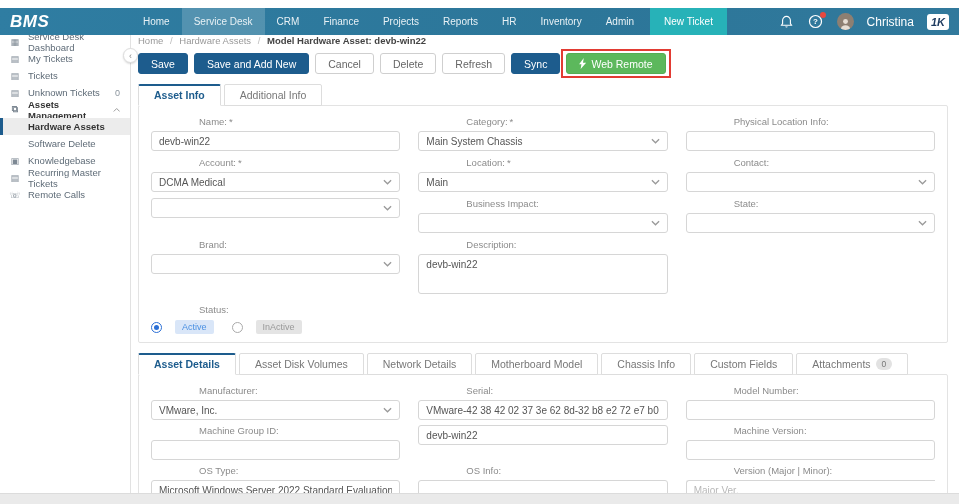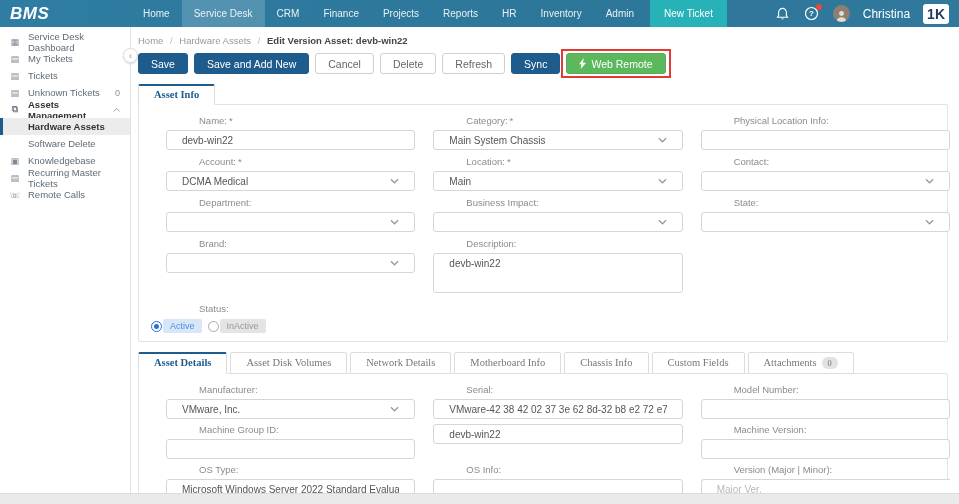--- a/index.html
+++ b/index.html
@@ -1,33 +1,33 @@
 <!DOCTYPE html>
 <html><head>
 <meta charset="utf-8">
 <style>
   * { margin:0; padding:0; box-sizing:border-box; }
   html,body { width:959px; height:504px; overflow:hidden; }
   body { font-family:"Liberation Sans", sans-serif; background:#fff; position:relative; font-size:11px; color:#555; }
 
   
-  .navbar { position:absolute; top:0; left:0; width:959px; height:27px; background:#2e7ba0;
+  .navbar { position:absolute; top:8px; left:0; width:959px; height:27px; background:#2e7ba0;
             background:linear-gradient(100deg,#2f7da2 0%,#2c7699 60%,#31799c 100%);
             display:flex; align-items:center; z-index:30; }
   .logo { width:131px; font-size:17px; font-weight:bold; font-style:italic; color:#fff; padding-left:10px; letter-spacing:0.5px; }
   .nav-items { display:flex; height:27px; }
   .nav-item { color:#e8f1f5; font-size:10px; line-height:27px; padding:0 12px; cursor:pointer; white-space:nowrap; }
   .nav-item.active { background:rgba(255,255,255,0.18); }
   .btn-new-ticket { background:#27b2b8; color:#fff; border:none; font-size:10px; height:27px; padding:0 14px; margin-left:4px; cursor:pointer; font-family:inherit; }
   .nav-right { margin-left:auto; display:flex; align-items:center; gap:13px; padding-right:10px; }
   .nav-ico { position:relative; width:16px; height:16px; display:flex; align-items:center; justify-content:center; cursor:pointer; }
   .red-dot { position:absolute; top:-2px; right:-2px; width:6px; height:6px; border-radius:50%; background:#e8483f; }
   .avatar { width:17px; height:17px; border-radius:50%; background:#8d7f72; overflow:hidden; display:flex; align-items:flex-end; justify-content:center; cursor:pointer; }
   .user-name { color:#fff; font-size:12px; cursor:pointer; }
-  .k-badge { background:#fff; color:#1d3a5f; font-weight:bold; font-size:14px; border-radius:3px; padding:2px 4px; cursor:pointer; }
+  .k-badge { background:#fff; color:#1d3a5f; font-weight:bold; font-size:11px; border-radius:3px; padding:2px 4px; cursor:pointer;font-style:italic; }
 
   
   .sidebar { position:absolute; top:27px; left:0; width:131px; height:477px; background:#fff; border-right:1px solid #e2e2e2; padding-top:6px; z-index:20; }
   .side-item { height:17px; display:flex; align-items:center; font-size:9.5px; color:#5e6b77; cursor:pointer; position:relative; }
   .side-item .ico { width:12px; text-align:center; margin:0 7px 0 9px; color:#7d8893; font-size:9px; flex-shrink:0; }
   .side-item.section { font-weight:bold; color:#333; }
   .side-item.child { padding-left:28px; }
   .side-item.active { background:#ececec; font-weight:bold; color:#333; border-left:3px solid #1d5c8d; padding-left:25px; }
   .side-badge { margin-left:auto; margin-right:10px; color:#8a949d; font-size:9px; }
   .side-caret { margin-left:auto; margin-right:10px; width:8px; height:8px; }
@@ -43,39 +43,39 @@
 
   .toolbar { display:flex; align-items:center; gap:6px; padding:7px 0 0 6px; }
   .btn { height:21px; font-size:10.5px; font-family:inherit; border-radius:3px; padding:0 12px; cursor:pointer; border:1px solid transparent; }
   .btn.primary { background:#1d5c8d; color:#fff; border-color:#1d5c8d; }
   .btn.outline { background:#fff; color:#666; border-color:#cfcfcf; }
   .btn.green { background:#5cb85c; color:#fff; border-color:#54ad54; display:flex; align-items:center; gap:4px; }
   .wr-wrap { position:relative; display:inline-flex; }
   .annotation-box { position:absolute; top:-4px; left:-5px; right:-5px; bottom:-4px; border:2px solid #e23b33; pointer-events:none; }
 
   .tabs { display:flex; margin:9px 0 0 6px; position:relative; z-index:5; }
-  .tab { font-size:10.5px; color:#777; background:#fff; border:1px solid #ddd; border-radius:2px 2px 0 0; padding:4px 15px; margin-right:3px; cursor:pointer; position:relative; top:1px; display:flex; gap:5px;font-family:Liberation Serif, serif; }
+  .tab { font-size:10.5px; color:#777; background:#fff; border:1px solid #ddd; border-radius:2px 2px 0 0; padding:4px 15px; margin-right:3px; cursor:pointer; position:relative; top:1px; display:flex; align-items:center; gap:5px; }
   .tab.active { color:#1d5c8d; font-weight:bold; border-top:2px solid #1d5c8d; border-bottom:1px solid #fff; padding-top:3px; }
   .tab-badge { background:#e2e2e2; color:#777; font-size:8.5px; border-radius:8px; padding:1px 6px; font-weight:normal; }
 
   .panel { background:#fff; border:1px solid #e3e3e3; border-radius:2px; margin:0 11px 0 6px; }
   .form-grid { display:grid; grid-template-columns:1fr 1fr 1fr; column-gap:18px; row-gap:6px; padding:10px 12px 8px 12px; }
   .fld label { display:block; font-size:9.5px; color:#8b8b8b; margin-bottom:4px;margin-left:48px; }
   .req { margin-left:2px; }
-  .inp, .sel, textarea.inp { width:100%; height:20px; border:1px solid #d6d6d6; border-radius:3px; background:#fff; font-size:10px; color:#555; padding:0 15px; font-family:inherit;margin-left:15px; }
+  .inp, .sel, textarea.inp { width:100%; height:20px; border:1px solid #d6d6d6; border-radius:3px; background:#fff; font-size:10px; color:#555; padding:0 7px; font-family:inherit; }
   .inp::placeholder { color:#b8b8b8; }
   .sel { display:flex; align-items:center; justify-content:space-between; cursor:pointer; }
   .sel .chev { flex-shrink:0; margin-left:4px; }
   textarea.inp { height:40px; resize:none; padding-top:4px; }
   .ver-pair { display:flex;flex-direction:column; }
   .ver-pair .inp:first-child { border-radius:3px 0 0 3px; border-right:none; }
   .ver-pair .inp:last-child { border-radius:0 3px 3px 0; }
 
   .status-row { grid-column:1 / -1; margin-top:2px; }
-  .status-row .opts { display:flex; align-items:center; gap:6px; margin-top:5px; }
+  .status-row .opts { display:flex; align-items:center; gap:18px; margin-top:5px; }
   .radio { width:11px; height:11px; border-radius:50%; border:1px solid #aaa; display:inline-block; position:relative; cursor:pointer; }
   .radio.checked { border-color:#2a6fd6; }
   .radio.checked::after { content:""; position:absolute; inset:2px; border-radius:50%; background:#2a6fd6; }
   .chip { font-size:9px; padding:2px 7px; border-radius:2px; margin-left:-5px; }
   .chip.blue { background:#d9e6f8; color:#4a90e2; }
   .chip.gray { background:#e4e4e4; color:#999; }
 
   .bottom-strip { position:absolute; left:0; bottom:0; width:959px; height:11px; background:#eaeaea; border-top:1px solid #dcdcdc; z-index:40; }
 </style>
 </head>
@@ -166,21 +166,21 @@
   <div class="collapse-btn">‹</div>
 </div>
 
 <div class="content">
 
   <div class="breadcrumb">
     <span class="crumb">Home</span>
     <span class="sep">/</span>
     <span class="crumb">Hardware Assets</span>
     <span class="sep">/</span>
-    <span class="current">Edit Version Asset: devb-win22</span>
+    <span class="current">Model Hardware Asset: devb-win22</span>
   </div>
 
   <div class="toolbar">
     <button class="btn primary">Save</button>
     <button class="btn primary">Save and Add New</button>
     <button class="btn outline">Cancel</button>
     <button class="btn outline">Delete</button>
     <button class="btn outline">Refresh</button>
     <button class="btn primary">Sync</button>
     <span class="wr-wrap">
@@ -191,20 +191,23 @@
         <span>Web Remote</span>
       </button>
       <span class="annotation-box"></span>
     </span>
   </div>
 
   <div class="tabs">
     <div class="tab active">
         <span>Asset Info</span>
       </div>
+    <div class="tab">
+        <span>Additional Info</span>
+      </div>
   </div>
 
   <div class="panel">
     <div class="form-grid">
       <div class="fld">
         <label><span>Name:</span><span class="req">*</span></label>
         <input class="inp" value="devb-win22" style="">
       </div>
       <div class="fld">
         <label><span>Category:</span><span class="req">*</span></label>
@@ -242,21 +245,20 @@
         <label><span>Contact:</span></label>
         <div class="sel">
             <span></span>
             <svg class="chev" width="9" height="6" viewBox="0 0 10 6">
               <path d="M1 1l4 4 4-4" fill="none" stroke="#999" stroke-width="1.4"></path>
             </svg>
           </div>
       </div>
 
       <div class="fld">
-        <label><span>Department:</span></label>
         <div class="sel">
             <span></span>
             <svg class="chev" width="9" height="6" viewBox="0 0 10 6">
               <path d="M1 1l4 4 4-4" fill="none" stroke="#999" stroke-width="1.4"></path>
             </svg>
           </div>
       </div>
       <div class="fld">
         <label><span>Business Impact:</span></label>
         <div class="sel">
@@ -307,21 +309,21 @@
     <div class="tab active">
         <span>Asset Details</span>
       </div>
     <div class="tab">
         <span>Asset Disk Volumes</span>
       </div>
     <div class="tab">
         <span>Network Details</span>
       </div>
     <div class="tab">
-        <span>Motherboard Info</span>
+        <span>Motherboard Model</span>
       </div>
     <div class="tab">
         <span>Chassis Info</span>
       </div>
     <div class="tab">
         <span>Custom Fields</span>
       </div>
     <div class="tab">
         <span>Attachments</span>
         <span class="tab-badge">0</span>

